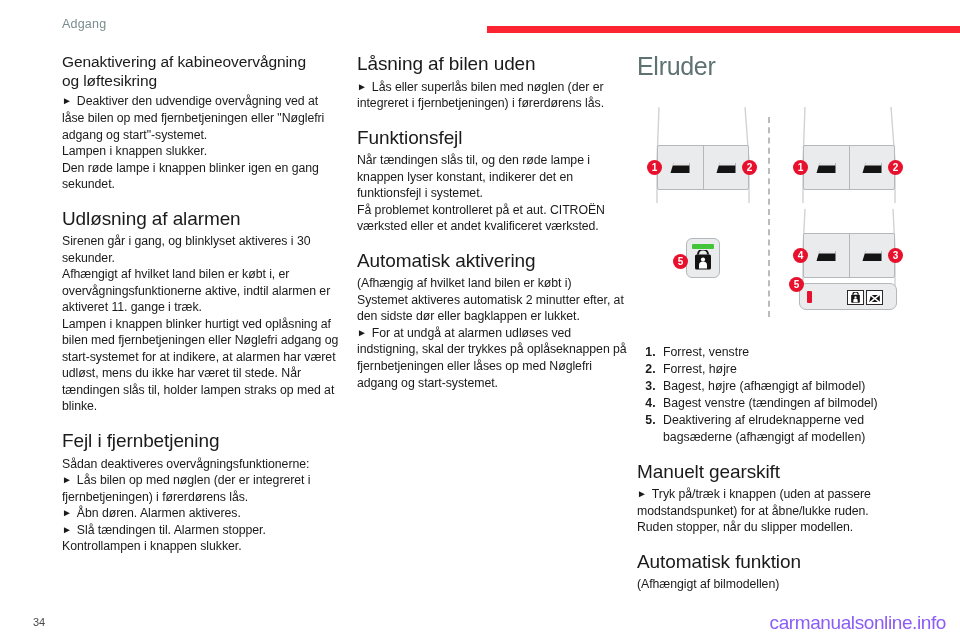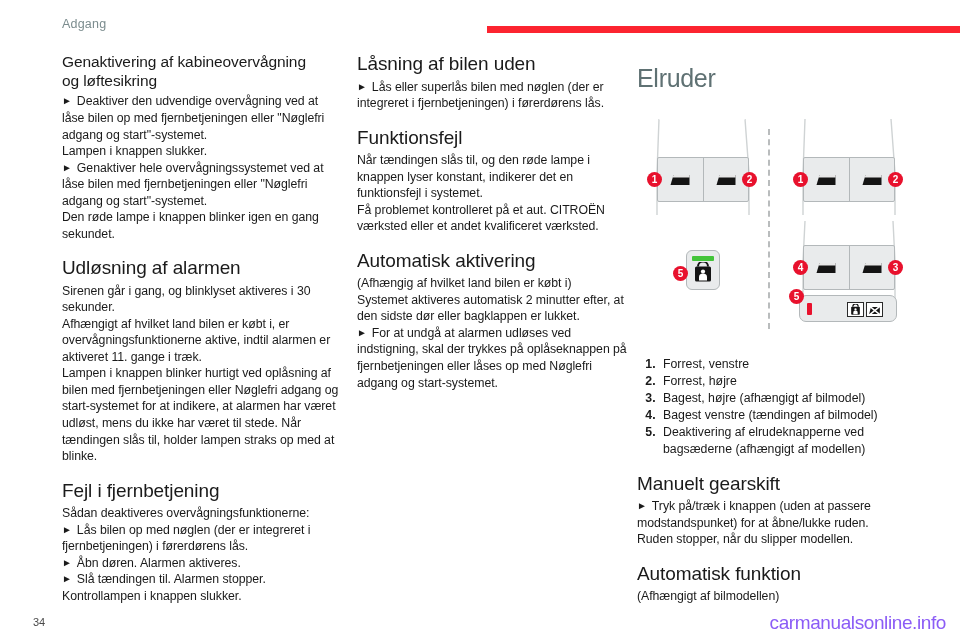--- a/index.html
+++ b/index.html
@@ -46,21 +46,21 @@
     background: #fc2430;
   }
 
   
   .col {
     position: absolute;
     top: 52px;
   }
   .col1 { left: 62px;  width: 278px; }
   .col2 { left: 357px; width: 278px; }
-  .col3 { left: 637px; width: 290px; margin-top: 12px; }
+  .col3 { left: 637px; width: 290px; }
 
   h2.sec {
     font-size: 15.5px;
     font-weight: normal;
     line-height: 1.24;
     margin: 0 0 3px 0;
     letter-spacing: -0.1px;
   }
   h2.sec.big {
     font-size: 19px;
@@ -216,21 +216,20 @@
   </div>
 
   <div class="col col1">
 
     <h2 class="sec first">
       <span>Genaktivering af kabineovervågning</span><br>
       <span>og løftesikring</span>
     </h2>
     <p class="t"><span class="arrow">►</span><span>Deaktiver den udvendige overvågning ved at låse bilen op med fjernbetjeningen eller "Nøglefri adgang og start"-systemet.</span></p>
     <p class="t">Lampen i knappen slukker.</p>
-    <p class="t"><span class="arrow">►</span><span>Genaktiver hele overvågningssystemet ved at låse bilen med fjernbetjeningen eller "Nøglefri adgang og start"-systemet.</span></p>
     <p class="t">Den røde lampe i knappen blinker igen en gang sekundet.</p>
 
     <h2 class="sec big">Udløsning af alarmen</h2>
     <p class="t">Sirenen går i gang, og blinklyset aktiveres i 30 sekunder.</p>
     <p class="t">Afhængigt af hvilket land bilen er købt i, er overvågningsfunktionerne aktive, indtil alarmen er aktiveret 11. gange i træk.</p>
     <p class="t">Lampen i knappen blinker hurtigt ved oplåsning af bilen med fjernbetjeningen eller Nøglefri adgang og start-systemet for at indikere, at alarmen har været udløst, mens du ikke har været til stede. Når tændingen slås til, holder lampen straks op med at blinke.</p>
 
     <h2 class="sec big">Fejl i fjernbetjening</h2>
     <p class="t">Sådan deaktiveres overvågningsfunktionerne:</p>
     <p class="t"><span class="arrow">►</span><span>Lås bilen op med nøglen (der er integreret i fjernbetjeningen) i førerdørens lås.</span></p>

